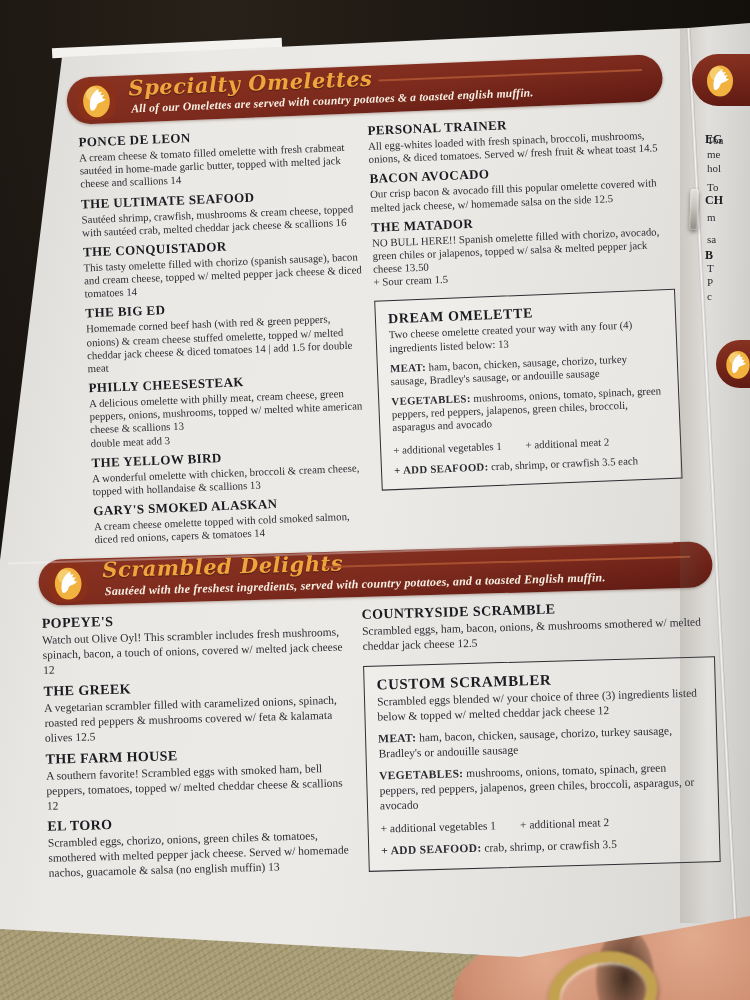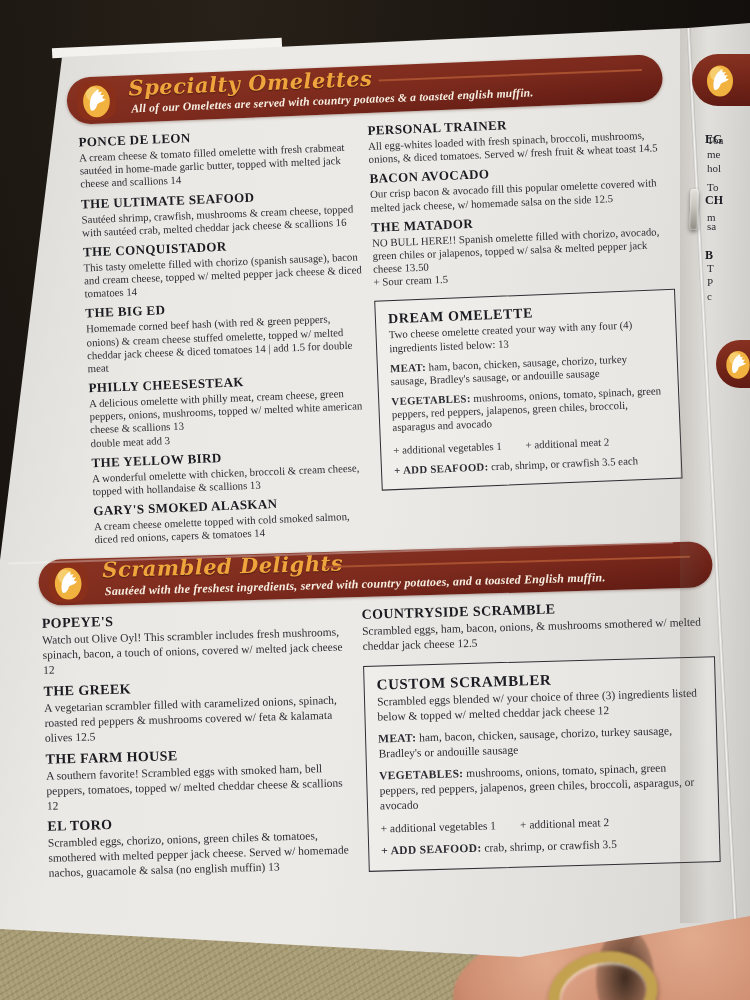--- a/index.html
+++ b/index.html
@@ -251,21 +251,21 @@
       </svg>
     </div>
 
     <span class="frag b" style="top:132px">EG</span>
     <span class="frag" style="top:134px">Toa</span>
     <span class="frag" style="top:148px">me</span>
     <span class="frag" style="top:162px">hol</span>
     <span class="frag b" style="top:193px">CH</span>
     <span class="frag" style="top:181px">To</span>
     <span class="frag" style="top:211px">m</span>
-    <span class="frag" style="top:220px">sa</span>
+    <span class="frag" style="top:233px">sa</span>
     <span class="frag b" style="top:248px">B</span>
     <span class="frag" style="top:262px">T</span>
     <span class="frag" style="top:276px">P</span>
     <span class="frag" style="top:290px">c</span>
 
     <div class="crease-h"></div>
     <div class="staple"></div>
   </div>
 
 </div>

